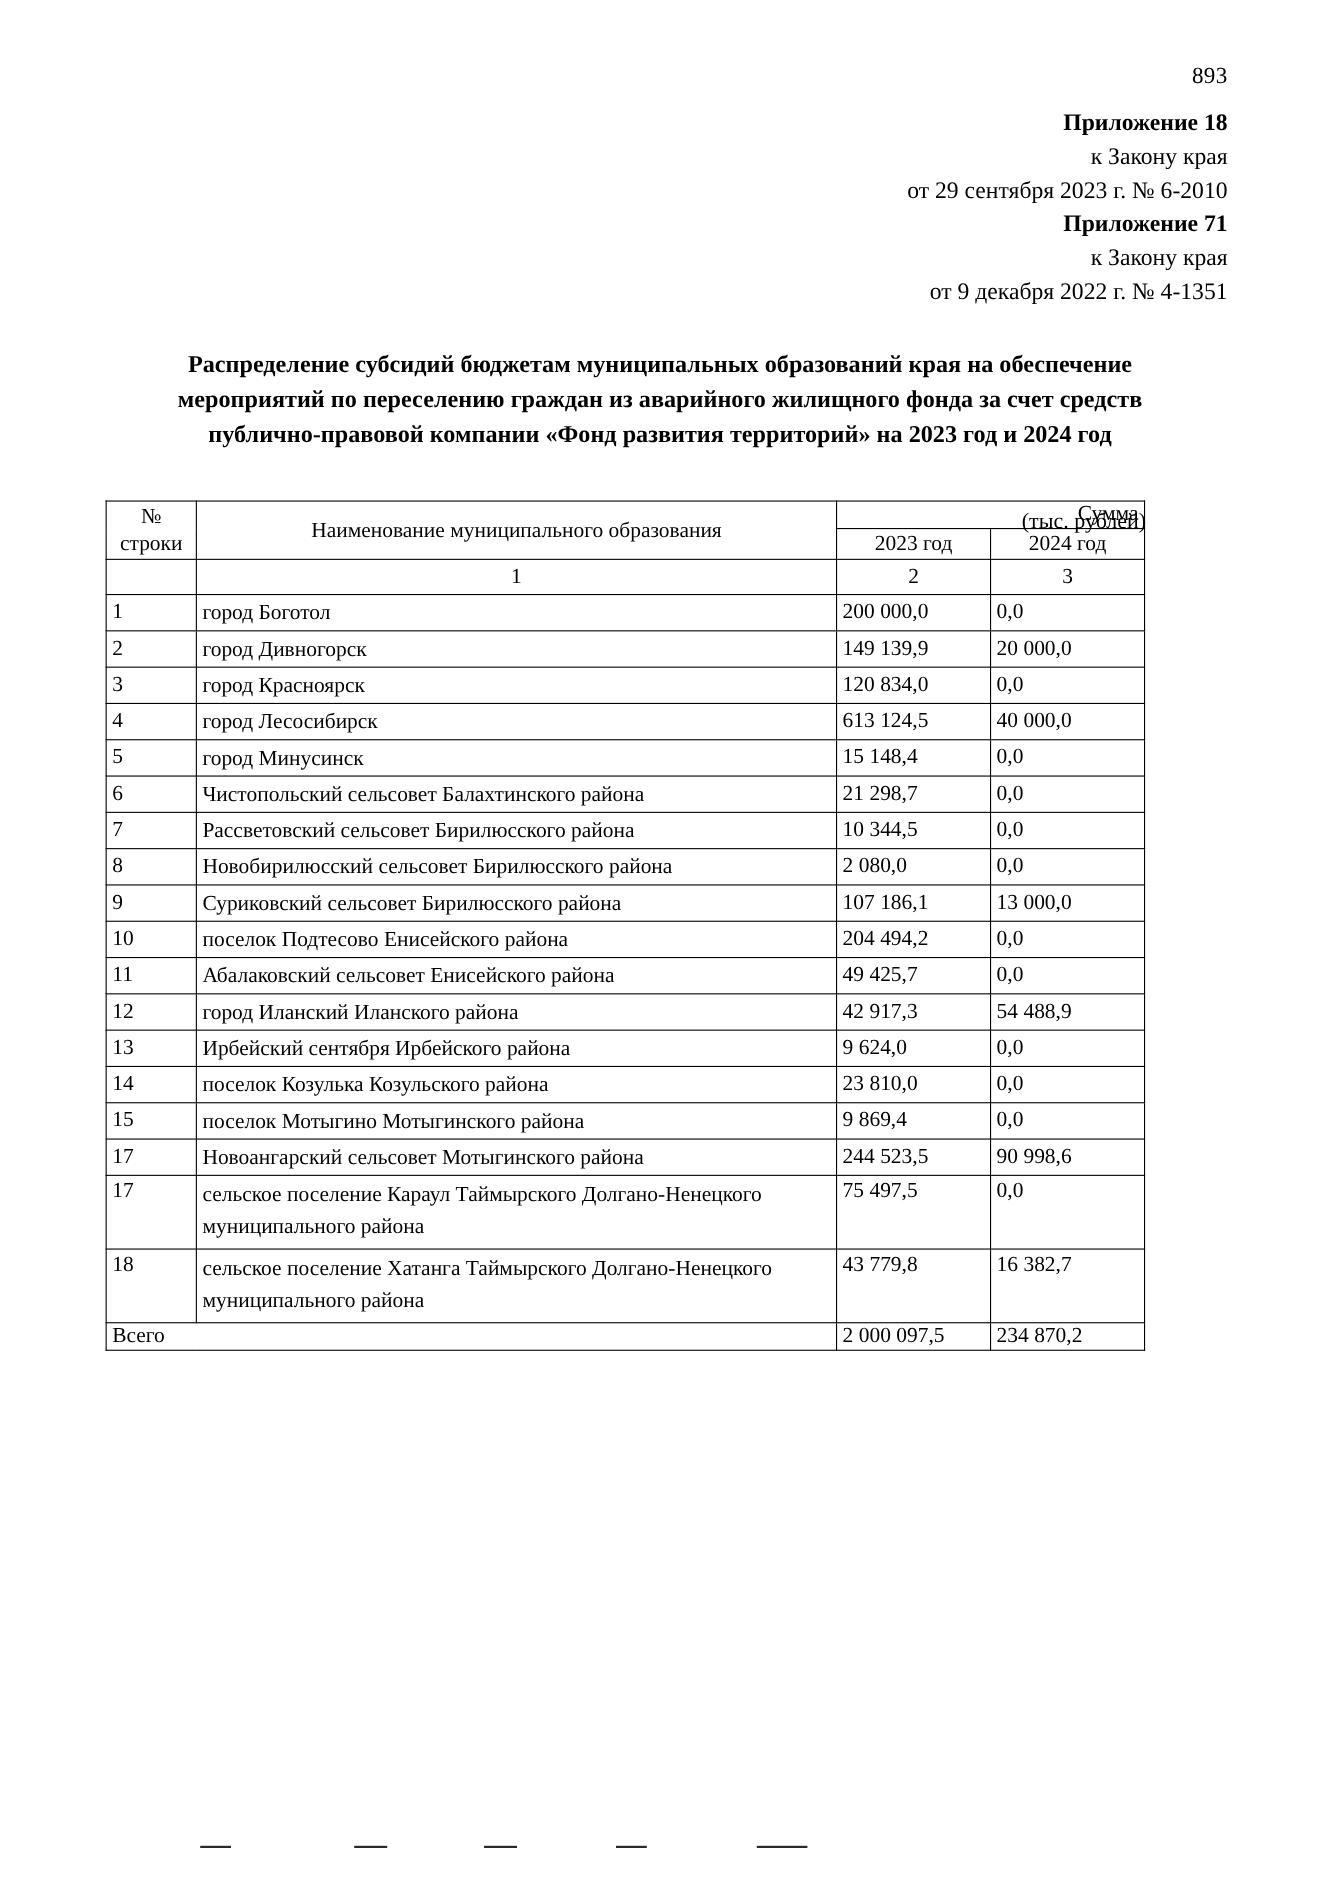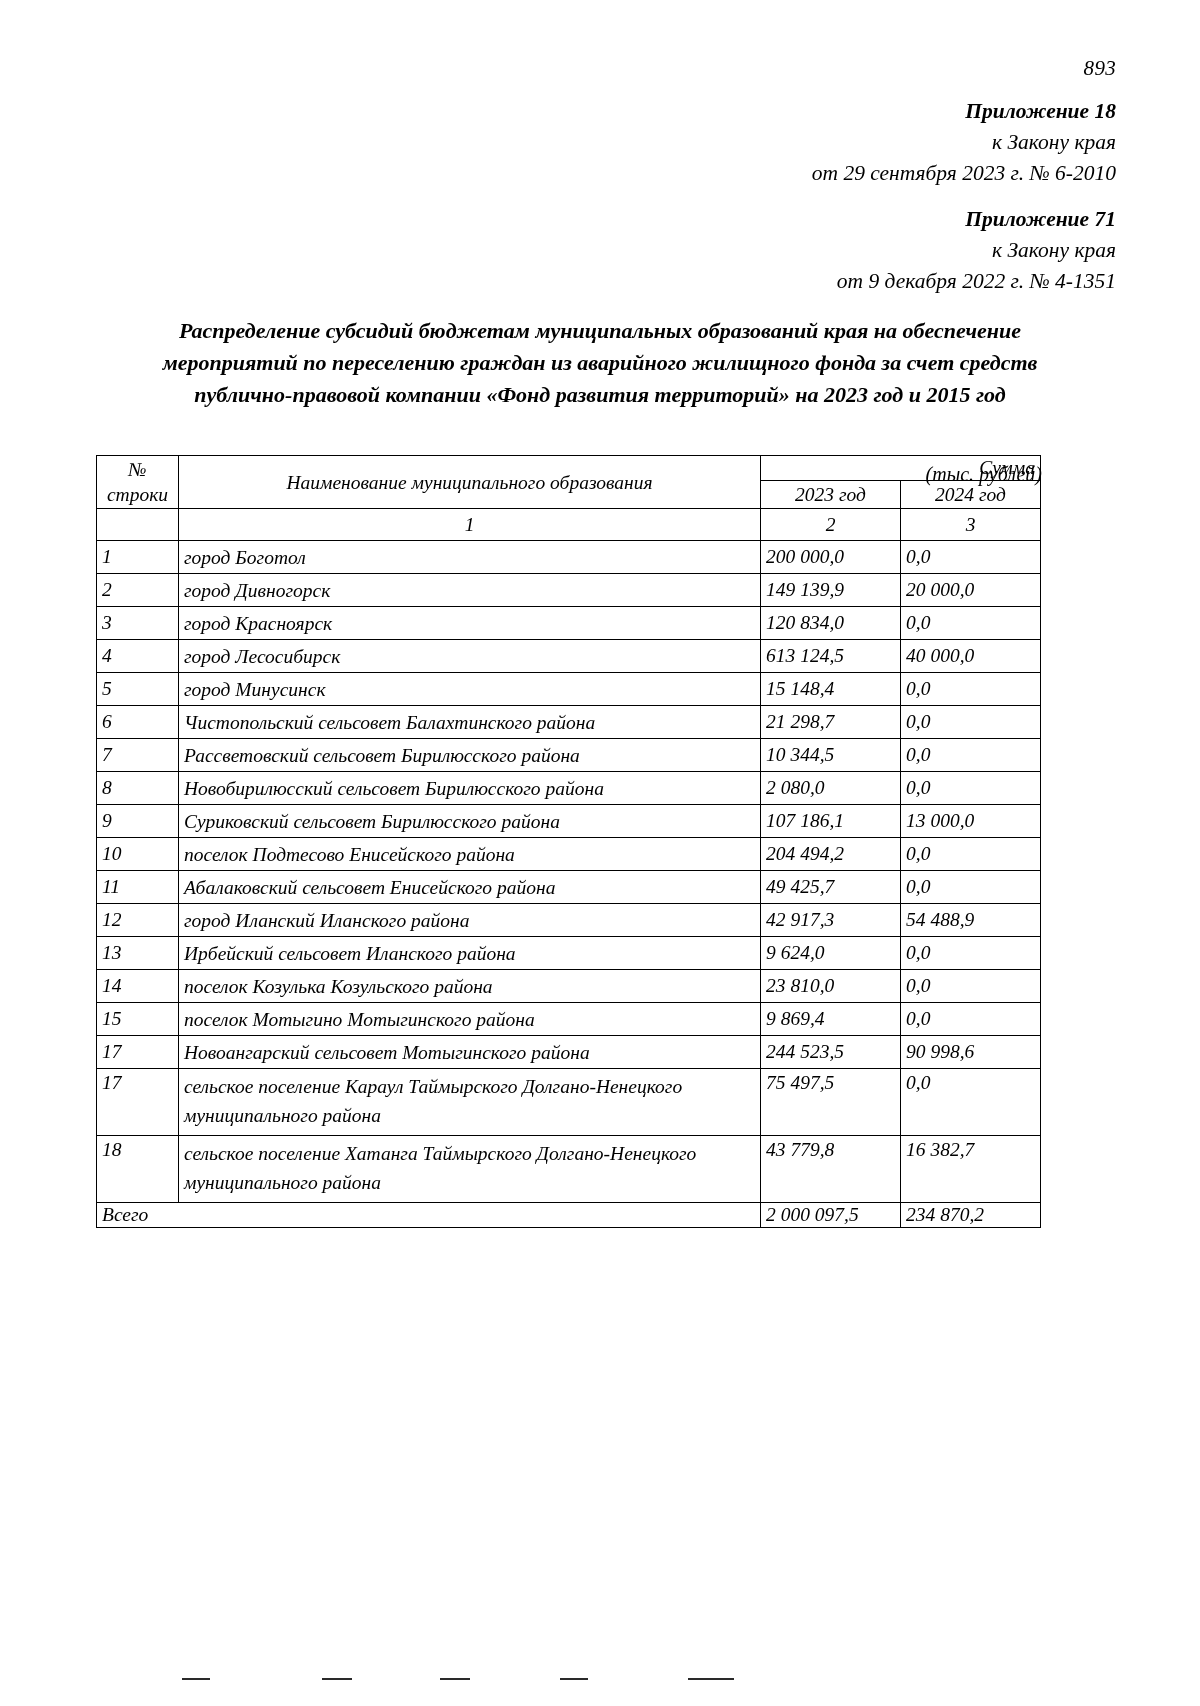--- a/index.html
+++ b/index.html
@@ -14,38 +14,37 @@
     color: #000000;
     position: relative;
     overflow: hidden;
   }
   .page {
     position: relative;
     width: 1200px;
     height: 1706px;
     box-sizing: border-box;
     padding: 0;
-    font-style: italic;
   }
   .page-number {
     position: absolute;
     top: 56px;
     right: 84px;
     font-size: 21px;
     letter-spacing: 0.3px;
   }
   .ref-block {
     position: absolute;
     right: 84px;
     text-align: right;
     font-size: 21.5px;
     line-height: 31px;
   }
   #ref-block-1 { top: 96px; }
-  #ref-block-2 { top: 204px; }
+  #ref-block-2 { top: 188px; }
   .ref-title {
     font-weight: bold;
   }
   .doc-title {
     position: absolute;
     top: 315px;
     left: 120px;
     width: 960px;
     text-align: center;
     font-size: 22px;
@@ -126,21 +125,21 @@
 
   <div class="ref-block" id="ref-block-2">
     <div class="ref-title">Приложение 71</div>
     <div>к Закону края</div>
     <div>от 9 декабря 2022 г. № 4-1351</div>
   </div>
 
   <div class="doc-title">
     <div>Распределение субсидий бюджетам муниципальных образований края на обеспечение</div>
     <div>мероприятий по переселению граждан из аварийного жилищного фонда за счет средств</div>
-    <div>публично-правовой компании «Фонд развития территорий» на 2023 год и 2015 год</div>
+    <div>публично-правовой компании «Фонд развития территорий» на 2023 год и 2024 год</div>
   </div>
 
   <div class="units-note">(тыс. рублей)</div>
 
   <table class="main-table">
     <colgroup>
       <col class="col-num">
       <col class="col-name">
       <col class="col-y1">
       <col class="col-y2">
@@ -233,21 +232,21 @@
           <td>0,0</td>
         </tr>
         <tr>
           <td>12</td>
           <td class="name-wrap">город Иланский Иланского района</td>
           <td>42 917,3</td>
           <td>54 488,9</td>
         </tr>
         <tr>
           <td>13</td>
-          <td class="name-wrap">Ирбейский сельсовет Иланского района</td>
+          <td class="name-wrap">Ирбейский сентября Ирбейского района</td>
           <td>9 624,0</td>
           <td>0,0</td>
         </tr>
         <tr>
           <td>14</td>
           <td class="name-wrap">поселок Козулька Козульского района</td>
           <td>23 810,0</td>
           <td>0,0</td>
         </tr>
         <tr>

